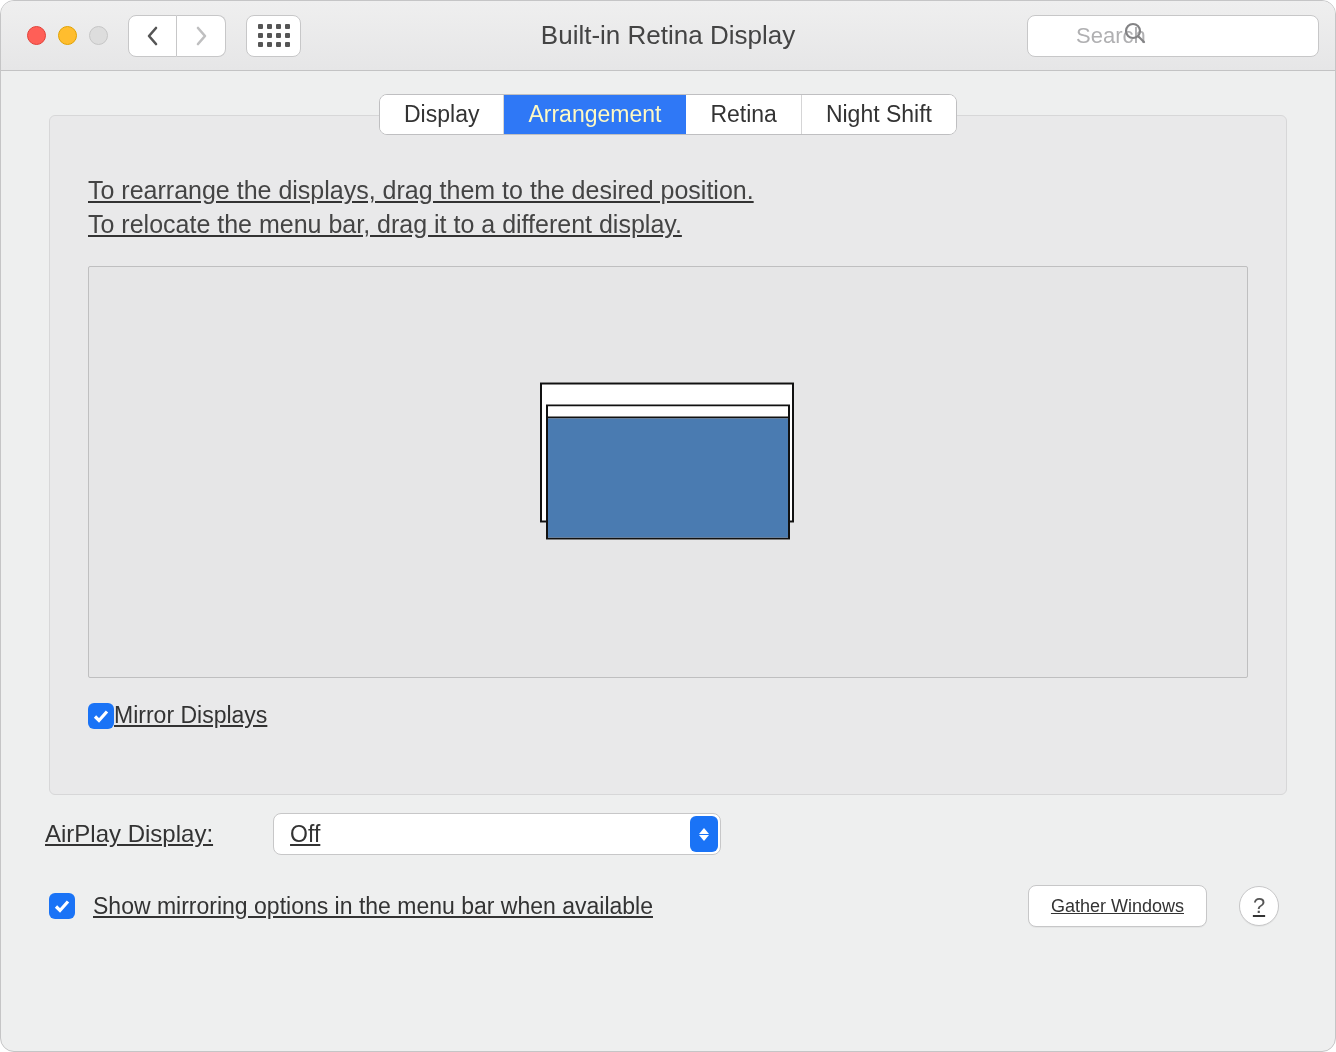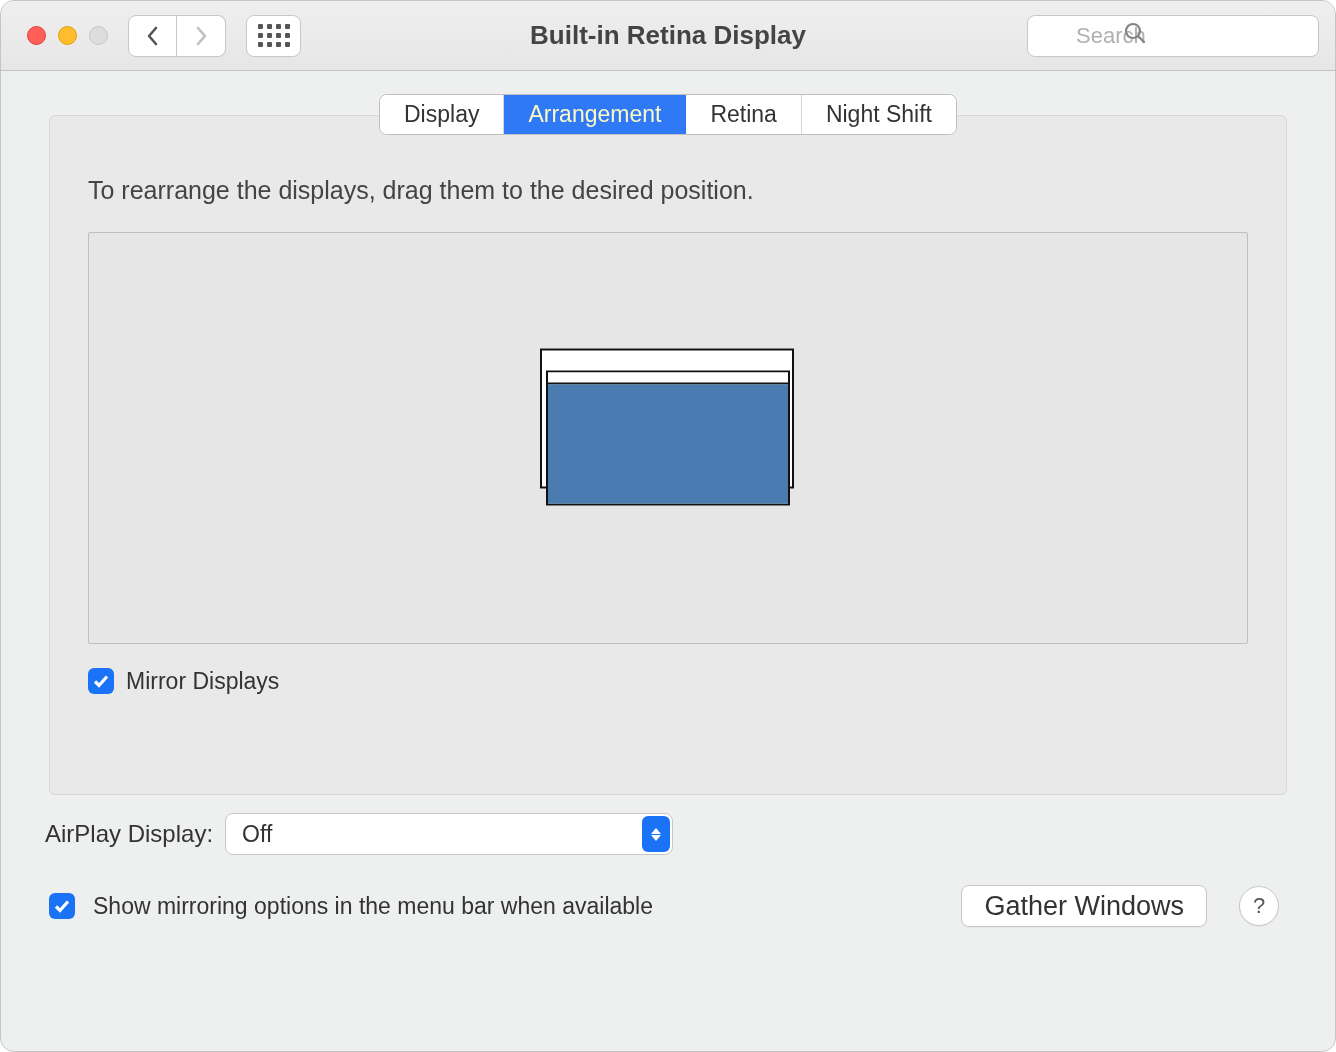--- a/index.html
+++ b/index.html
@@ -44,33 +44,33 @@
   .nav-btn:first-child{border-top-left-radius:8px;border-bottom-left-radius:8px;}
   .nav-btn:last-child{border-top-right-radius:8px;border-bottom-right-radius:8px;border-left:none;}
   .grid-btn{
     width:55px;height:42px;background:#fff;border:1px solid #c7c7c8;border-radius:8px;
     display:flex;align-items:center;justify-content:center;
   }
   .grid-dots{display:grid;grid-template-columns:repeat(4,5px);grid-template-rows:repeat(3,5px);gap:4px;}
   .grid-dots span{width:5px;height:5px;background:#555;border-radius:1px;}
   .title{
     position:absolute; left:0; right:0; text-align:center;
-    font-weight:700; font-size:26px; color:#444; pointer-events:none;
+    font-weight:400; font-size:26px; color:#444; pointer-events:none;
   }
   .search-wrap{margin-left:auto;position:relative;}
   .search-input{
     width:292px;height:42px;border:1px solid #c7c7c8;border-radius:8px;
     padding:0 14px 0 48px;font-size:22px;color:#333;background:#fff;
   }
   .search-input::placeholder{color:#b0b0b2;}
   .search-icon{position:absolute;left:100px;top:50%;transform:translate(-50%,-50%);color:#838385;}
   .search-wrap.center .search-icon{left:108px;}
 
   
-  .content{flex:1;padding:44px 48px 28px;}
+  .content{flex:1;padding:44px 48px 28px;text-decoration:underline;}
   .panel{
     border:1px solid #d7d7d8; border-radius:6px;
     background:#e9e9ea; padding:0; position:relative;
     min-height:680px;
   }
   .seg-control{
     display:flex; position:absolute; top:-22px; left:50%; transform:translateX(-50%);
     border:1px solid #bfbfc1; border-radius:8px; overflow:hidden; background:#fff;
     box-shadow:none;
   }
@@ -91,50 +91,50 @@
   .disp-back{
     position:absolute; left:-6px; top:-22px; width:254px; height:140px;
     background:#fff;border:2px solid #111;
   }
   .disp-front{
     position:relative; width:244px;
     border:2px solid #111; background:#fff;
   }
   .disp-front .menubar{height:12px;background:#fff;border-bottom:2px solid #111;}
   .disp-front .screen{height:119px;background:#4a7bb1;}
-  .mirror-row{display:flex;align-items:flex-start;gap:12px;padding:24px 38px 60px;}
+  .mirror-row{display:flex;align-items:flex-end;padding:24px 38px 60px;}
   .checkbox{
     width:26px;height:26px;border-radius:6px;background:#1a73f6;
     display:flex;align-items:center;justify-content:center;flex:none;
   }
   .checkbox svg{stroke:#fff;stroke-width:3.2;fill:none;}
   .lbl{font-size:23px;color:#333;}
 
   
   .footer{padding:0 8px 0 0;}
   .row{display:flex;align-items:center;gap:12px;margin-top:18px;}
   .airplay-label{font-size:24px;color:#333;margin-left:-4px;}
   .select{
-    position:relative;flex:none;
+    position:relative;flex:none;margin-left:48px;
   }
   .select-field{
     width:448px;height:42px;border:1px solid #c7c7c8;border-radius:8px;background:#fff;
     padding:0 44px 0 16px;font-size:23px;color:#333;display:flex;align-items:center;
   }
   .select-caret{
     position:absolute;right:3px;top:3px;bottom:3px;width:28px;background:#1a73f6;border-radius:6px;
     display:flex;flex-direction:column;align-items:center;justify-content:center;gap:1px;
   }
   .select-caret .tri{width:0;height:0;border-left:5px solid transparent;border-right:5px solid transparent;}
   .select-caret .tri.up{border-bottom:6px solid #fff;}
   .select-caret .tri.down{border-top:6px solid #fff;}
   .last-row{margin-top:30px;display:flex;align-items:center;gap:18px;}
   .push-btn{
     margin-left:auto;height:42px;padding:0 22px;border:1px solid #c7c7c8;border-radius:8px;background:#fff;
-    font-size:27px;color:#333;display:flex;align-items:center;box-shadow:0 1px 0 rgba(0,0,0,.04);
+    font-size:18px;color:#333;display:flex;align-items:center;box-shadow:0 1px 0 rgba(0,0,0,.04);
   }
   .help-btn{
     width:40px;height:40px;border-radius:50%;border:1px solid #c7c7c8;background:#fff;
     display:flex;align-items:center;justify-content:center;font-size:22px;color:#555;margin-left:14px;
     box-shadow:0 1px 0 rgba(0,0,0,.04);
   }
 </style>
 </head>
 <body>
 
@@ -189,20 +189,21 @@
   <div class="content">
     <div class="panel">
       <div class="seg-control" id="seg">
           <div class="seg-item">Display</div>
           <div class="seg-item active">Arrangement</div>
           <div class="seg-item">Retina</div>
           <div class="seg-item">Night Shift</div>
         </div>
       <div class="instruct">
         <div>To rearrange the displays, drag them to the desired position.</div>
+        <div>To relocate the menu bar, drag it to a different display.</div>
       </div>
       <div class="arena">
         <div class="display-stack">
           <div class="disp-back"></div>
           <div class="disp-front">
             <div class="menubar"></div>
             <div class="screen"></div>
           </div>
         </div>
       </div>

